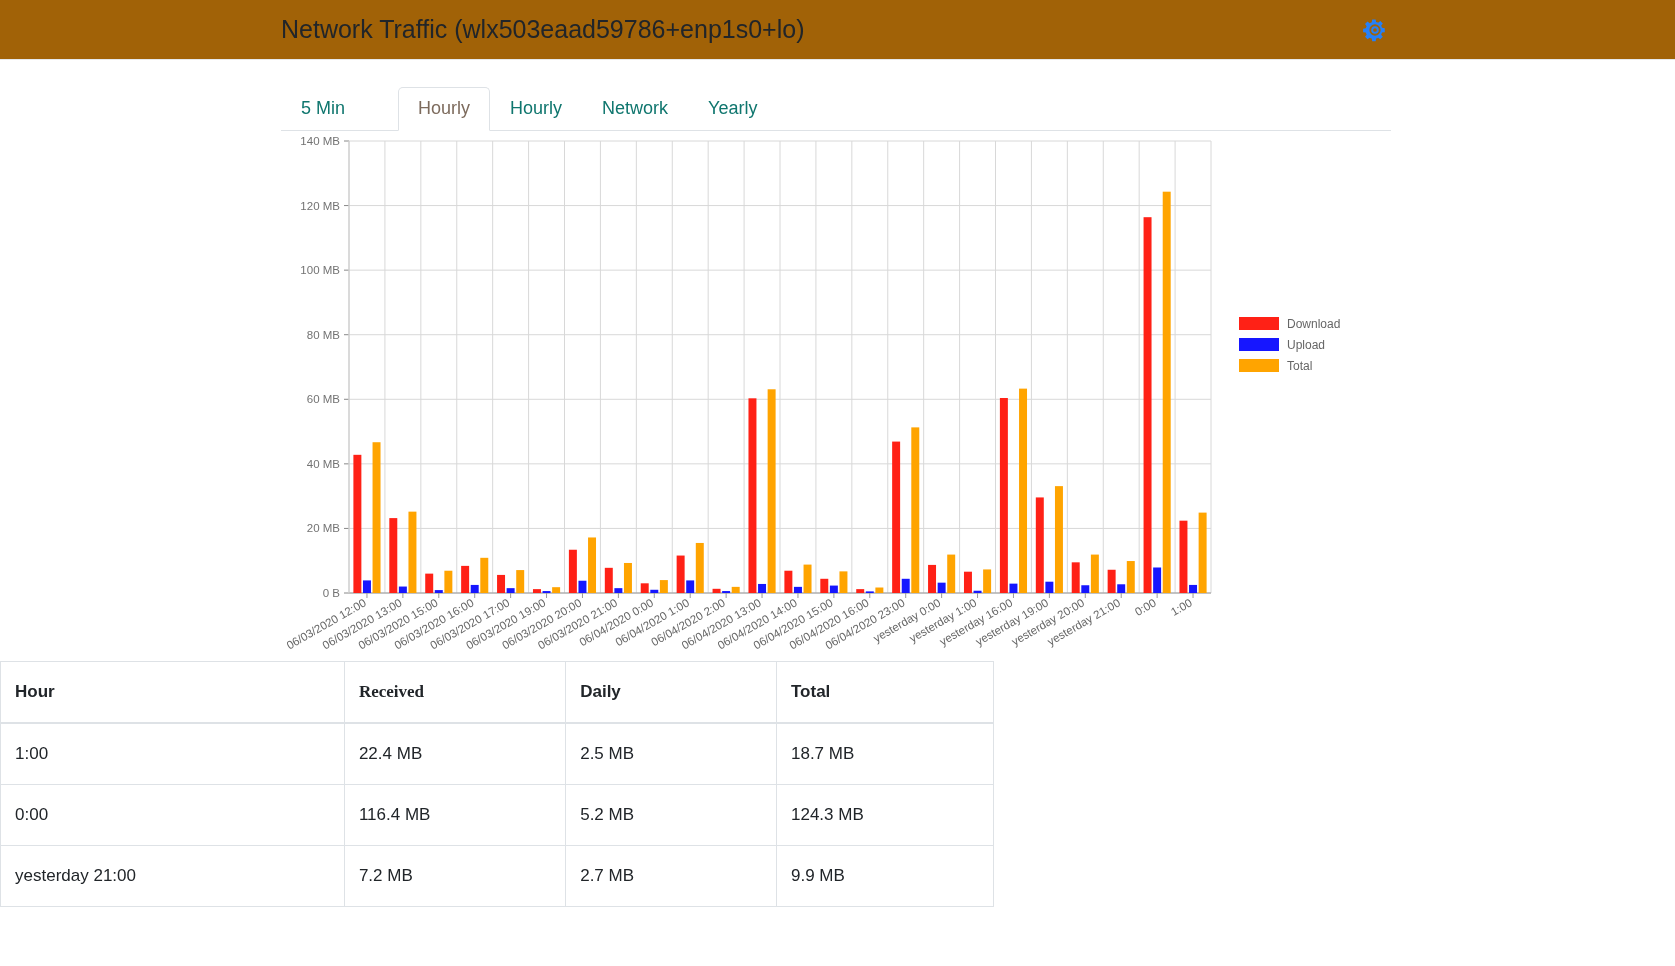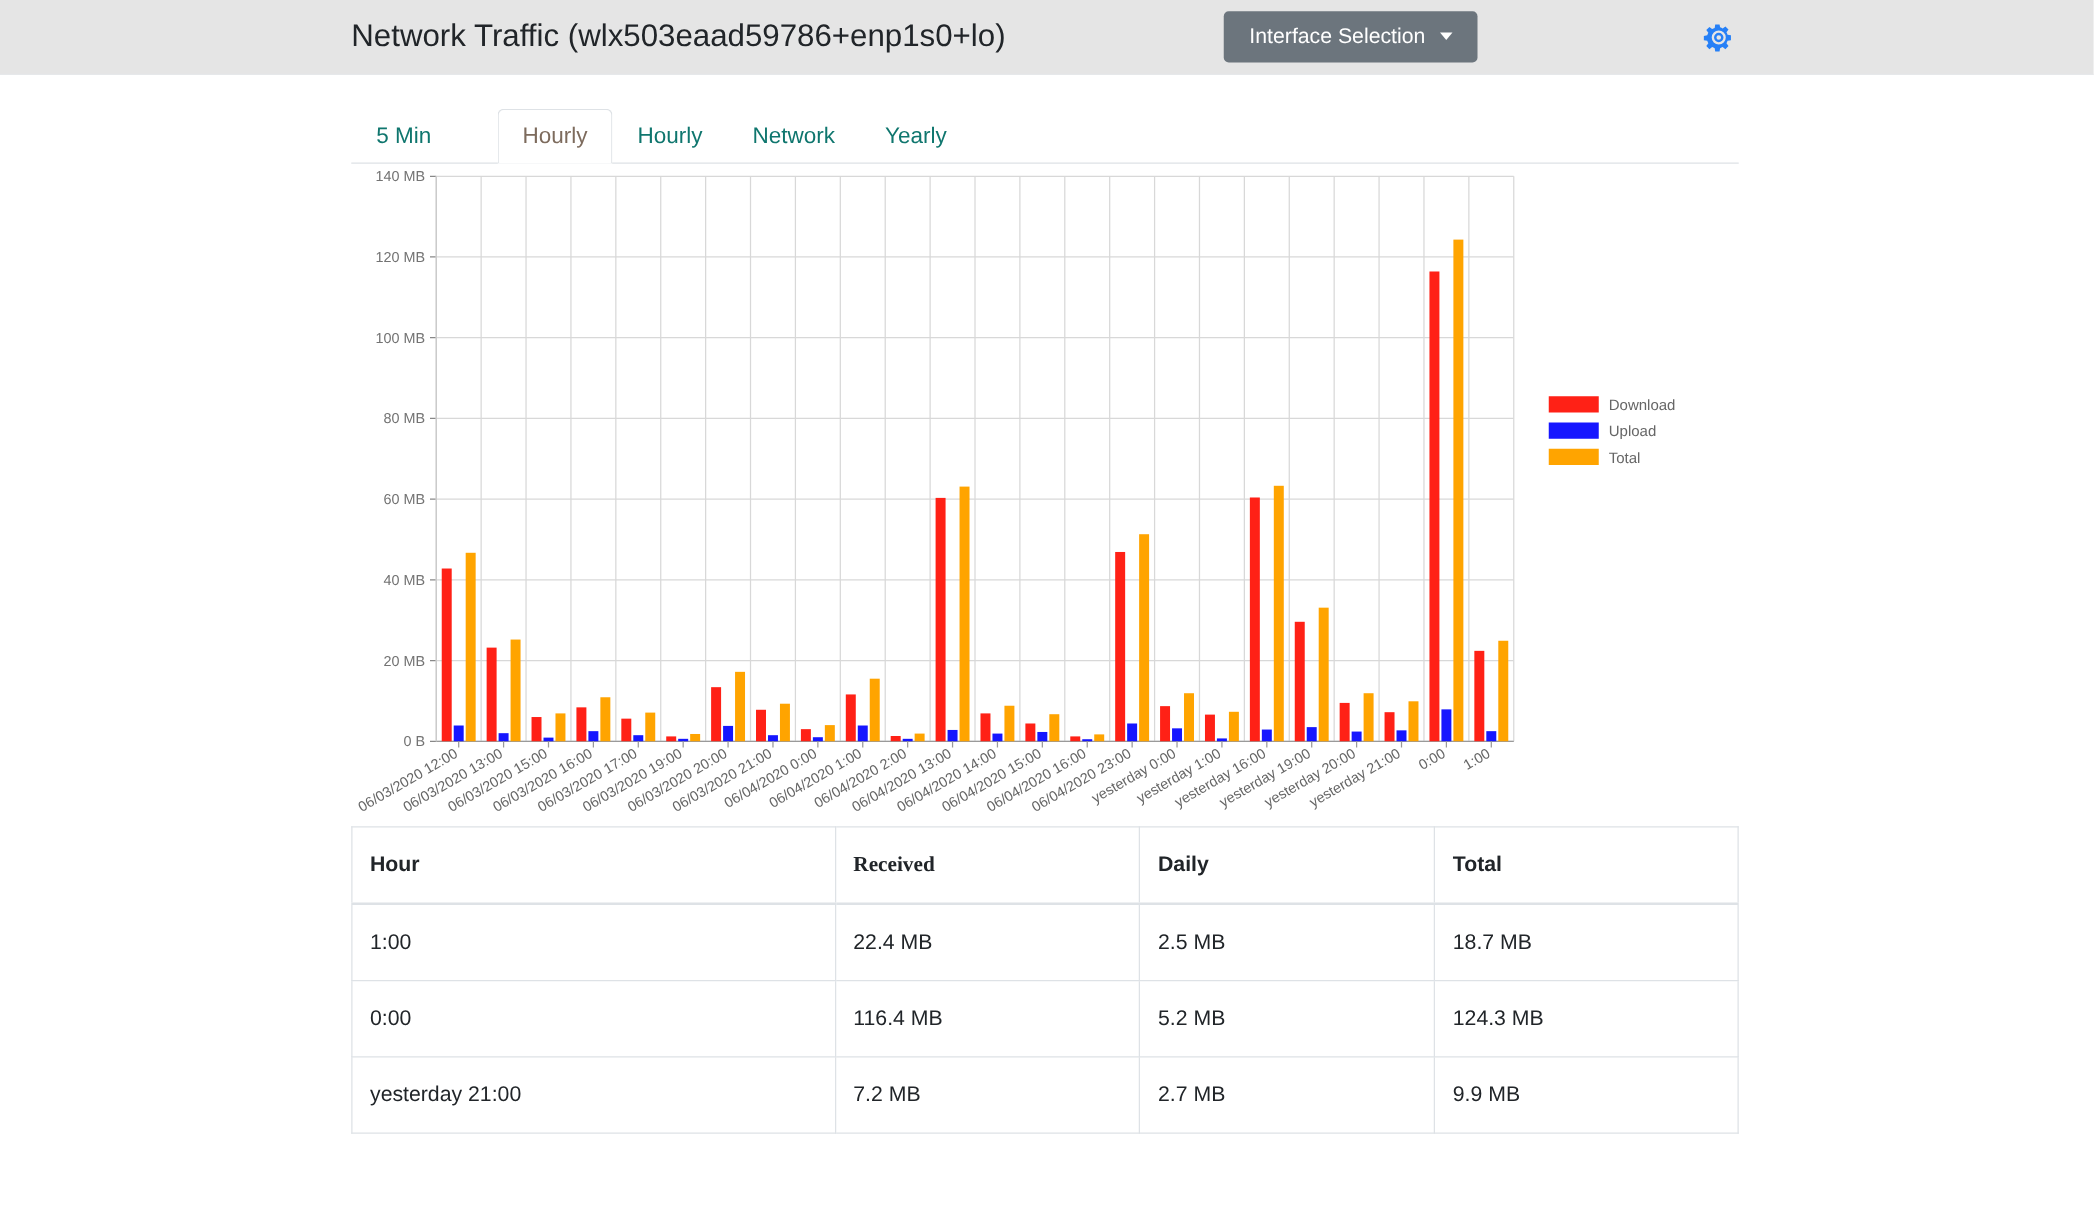--- a/index.html
+++ b/index.html
@@ -8,21 +8,21 @@
     width:1675px; height:966px;
     background:#ffffff;
     font-family:"Liberation Sans", sans-serif;
     color:#212529;
     overflow:hidden;
   }
 
   
   #app-header{
     height:60px;
-    background:#e5e5e5;
+    background:#a16207;
     border-bottom:1px solid #e6e8ea;
     display:flex;
     align-items:center;
     position:relative;
   }
   #page-title{
     font-size:25px;
     font-weight:400;
     color:#212529;
     margin-left:281px;
@@ -89,22 +89,21 @@
   #chart-area{
     position:relative;
     margin-left:281px;
     width:1110px;
     height:530px;
   }
   #chart-svg{ display:block; }
 
   
   #traffic-table{
-    margin-left:281px;
-    width:1110px;
+    width:994px;
     border-collapse:collapse;
     font-size:17px;
   }
   #traffic-table th{
     text-align:left;
     font-weight:bold;
     padding:20px 14px;
     border:1px solid #dee2e6;
     border-bottom:2px solid #dee2e6;
     color:#212529;
@@ -120,24 +119,20 @@
   .col-received{width:244px;font-family:Liberation Serif, serif;}
   .col-send{width:236px;}
   .col-total{width:243px;}
 </style>
 </head>
 <body>
 
 <div id="app-header">
   <div id="page-title">Network Traffic (wlx503eaad59786+enp1s0+lo)</div>
 
-  <button id="interface-selection-button">
-    <span>Interface Selection</span>
-    <span class="caret-down"></span>
-  </button>
 
   <button id="settings-gear-button">
     <svg width="26" height="26" viewBox="0 0 24 24">
       <path fill="#2680f7" d="M12 8.5a3.5 3.5 0 1 0 0 7 3.5 3.5 0 0 0 0-7zm0 5.2a1.7 1.7 0 1 1 0-3.4 1.7 1.7 0 0 1 0 3.4z"></path>
       <path fill="#2680f7" d="M21 13.6v-3.2l-2.5-.4a6.9 6.9 0 0 0-.8-1.9l1.5-2-2.3-2.3-2 1.5a6.9 6.9 0 0 0-1.9-.8L12.6 2.4H9.4L9 4.9c-.7.2-1.3.5-1.9.8l-2-1.5-2.3 2.3 1.5 2c-.3.6-.6 1.2-.8 1.9l-2.5.4v3.2l2.5.4c.2.7.5 1.3.8 1.9l-1.5 2 2.3 2.3 2-1.5c.6.3 1.2.6 1.9.8l.4 2.5h3.2l.4-2.5c.7-.2 1.3-.5 1.9-.8l2 1.5 2.3-2.3-1.5-2c.3-.6.6-1.2.8-1.9l2.5-.4zM12 17.2a5.2 5.2 0 1 1 0-10.4 5.2 5.2 0 0 1 0 10.4z"></path>
     </svg>
   </button>
 </div>
 
 <div id="tab-strip">

